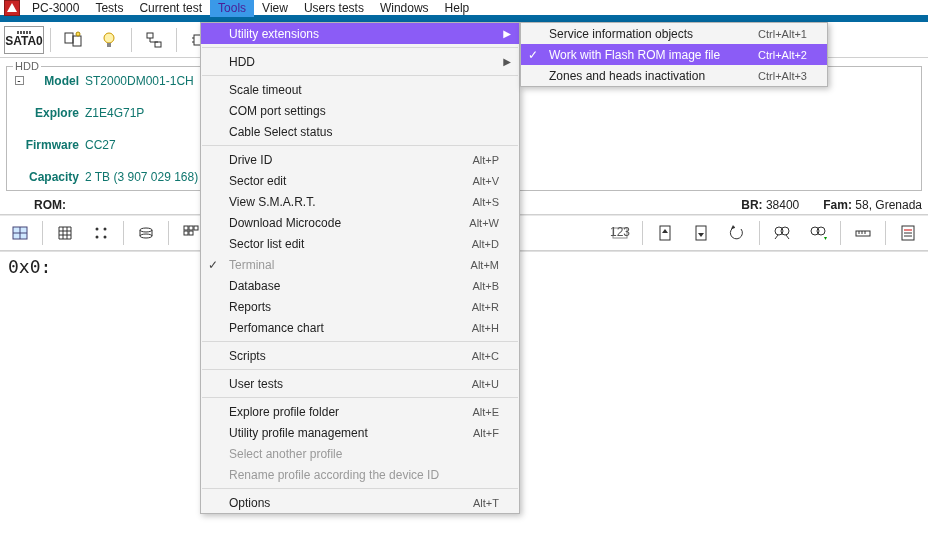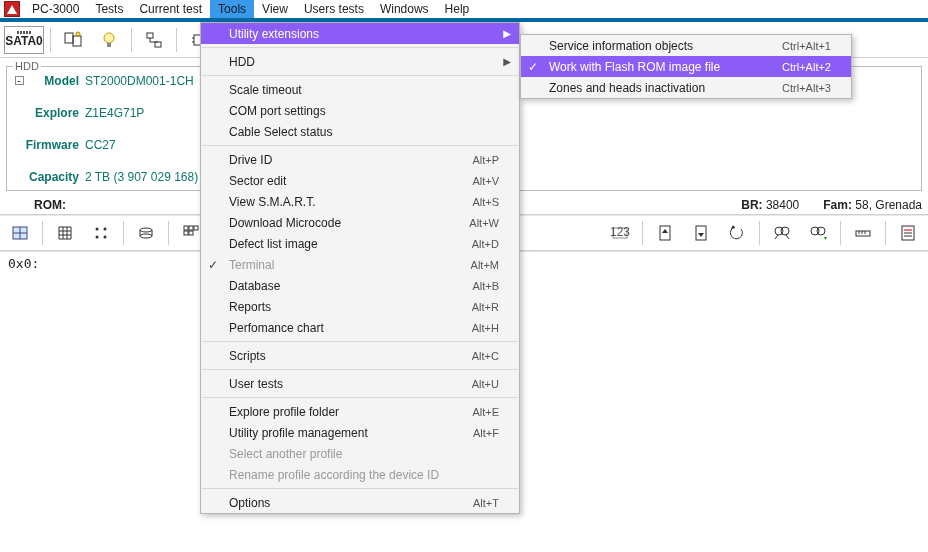--- a/index.html
+++ b/index.html
@@ -1,52 +1,52 @@
 <!DOCTYPE html>
 <html><head>
 <meta charset="utf-8">
 <style>
   * { box-sizing: border-box; margin: 0; padding: 0; font-family: "Segoe UI", Tahoma, sans-serif; font-size: 12px; }
   body { background: #fff; color: #222; width: 928px; height: 552px; overflow: hidden; position: relative; }
-  .menubar { display: flex; align-items: center; height: 22px; background: #fff; border-bottom: 4px solid #0369a1; padding: 0 4px; }
+  .menubar { display: flex; align-items: center; height: 22px; background: #fff; border-bottom: 7px solid #0369a1; padding: 0 4px; }
   .app-icon { width: 16px; height: 16px; background: #c82323; border: 1px solid #8a1818; margin-right: 4px; display: flex; align-items: center; justify-content: center; }
   .app-icon::before { content: ""; width: 0; height: 0; border-left: 5px solid transparent; border-right: 5px solid transparent; border-bottom: 9px solid #fff; }
   .menu-item { padding: 2px 8px; cursor: default; }
-  .menu-item.active { background: #3a99e8; color: #0f172a; }
+  .menu-item.active { background: #3a99e8; color: #4c1d95; }
   .toolbar1, .toolbar2 { display: flex; align-items: center; height: 36px; background: #fff; border-bottom: 1px solid #d0d0d0; padding: 2px 4px; gap: 4px; }
   .tb-btn { width: 32px; height: 30px; display: flex; align-items: center; justify-content: center; border: 1px solid transparent; text-align: center; }
   .tb-sep { width: 1px; height: 24px; background: #ccc; margin: 0 2px; }
   .sata-box { width: 40px; height: 28px; border: 1px solid #999; display: flex; flex-direction: column; align-items: center; justify-content: center; font-size: 8px; background: #fff; }
   .sata-box .pins { display:flex; gap:1px; }
   .sata-box .pins span { width:2px; height:3px; background:#555; }
   fieldset.hdd { margin: 2px 6px 4px 6px; border: 1px solid #bbb; padding: 2px 6px 6px 6px; }
   fieldset.hdd legend { font-size: 11px; color: #666; padding: 0 2px; }
   .info-grid { display: grid; grid-template-columns: 60px auto; row-gap: 18px; font-size: 12px; color: #0f766e; }
   .info-grid .lbl { text-align: right; font-weight: bold; padding-right: 6px; }
   .rom-row { display: flex; align-items: center; height: 20px; padding: 0 6px; border-bottom: 1px solid #d0d0d0; font-size: 12px; }
   .rom-row .rom-lbl { font-weight: bold; width: 36px; padding-left: 28px; }
   .rom-row .spacer { flex: 1; }
   .rom-row .br, .rom-row .fam { font-weight: bold; margin-left: 24px; }
   .rom-row .val { font-weight: normal; }
   .toolbar2 { border-top: 1px solid #e8e8e8; }
-  .hex { padding: 4px 8px; font-family: Consolas, monospace; font-size: 13px; border-top: 1px solid #e0e0e0; }
+  .hex { padding: 4px 8px; font-family: Consolas, monospace; font-size: 18px; border-top: 1px solid #e0e0e0; }
   
   .dropdown, .submenu { position: absolute; background: #f4f4f4; border: 1px solid #b5b5b5; box-shadow: 2px 2px 6px rgba(0,0,0,0.25); z-index: 10; }
   .dropdown { left: 200px; top: 22px; width: 320px; }
   .dd-row { display: flex; align-items: center; height: 21px; padding: 0 20px 0 28px; position: relative; cursor: default; }
   .dd-row .label { flex: 1; white-space: nowrap; }
   .dd-row .shortcut { color: #555; font-size: 11px; }
   .dd-row .arrow { position: absolute; right: 8px; font-size: 10px; color: #555; }
   .dd-row.highlight { background: #8b5cf6; color: #fff; }
   .dd-row.highlight .shortcut, .dd-row.highlight .arrow { color: #fff; }
   .dd-row.disabled { color: #9a9a9a; }
   .dd-sep { height: 1px; background: #d8d8d8; margin: 3px 1px; }
   .dd-check { position: absolute; left: 7px; color: #444; font-size: 12px; }
   .dd-row.highlight .dd-check { color: #fff; }
-  .submenu { left: 520px; top: 34px; width: 332px; }
+  .submenu { left: 520px; top: 22px; width: 308px; }
   svg { display: block; }
 </style>
 </head>
 <body>
 
 <div class="menubar">
   <div class="app-icon"></div>
   <div class="menu-item">PC-3000</div>
   <div class="menu-item">Tests</div>
   <div class="menu-item">Current test</div>
@@ -288,21 +288,21 @@
     </div>
     <div class="dd-row">
       <span class="label">View S.M.A.R.T.</span>
       <span class="shortcut">Alt+S</span>
     </div>
     <div class="dd-row">
       <span class="label">Download Microcode</span>
       <span class="shortcut">Alt+W</span>
     </div>
     <div class="dd-row">
-      <span class="label">Defect list image</span>
+      <span class="label">Sector list edit</span>
       <span class="shortcut">Alt+D</span>
     </div>
     <div class="dd-row disabled">
       <span class="dd-check">✓</span>
       <span class="label">Terminal</span>
       <span class="shortcut">Alt+M</span>
     </div>
     <div class="dd-row">
       <span class="label">Database</span>
       <span class="shortcut">Alt+B</span>

